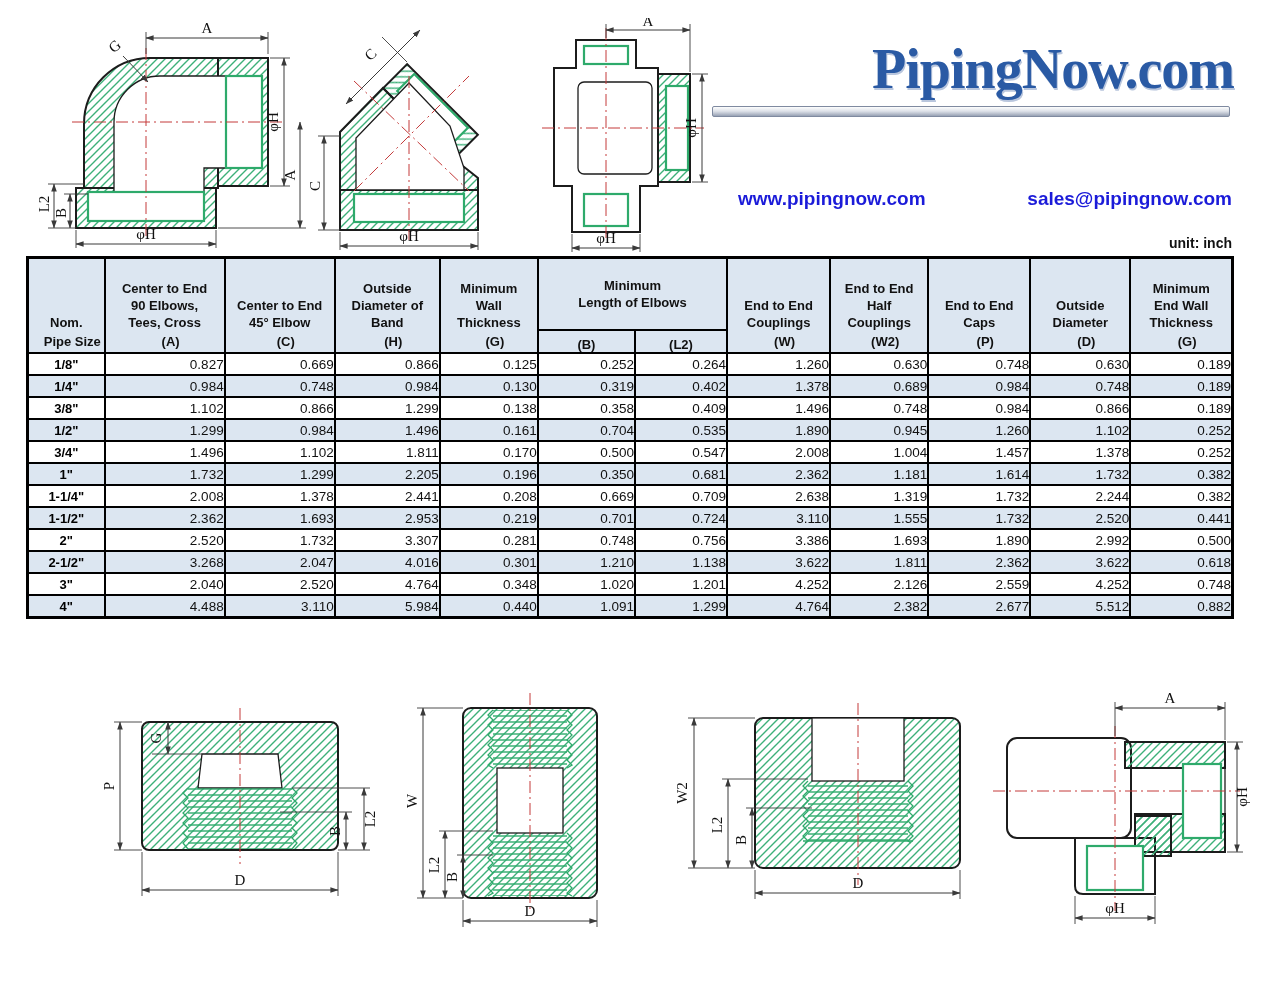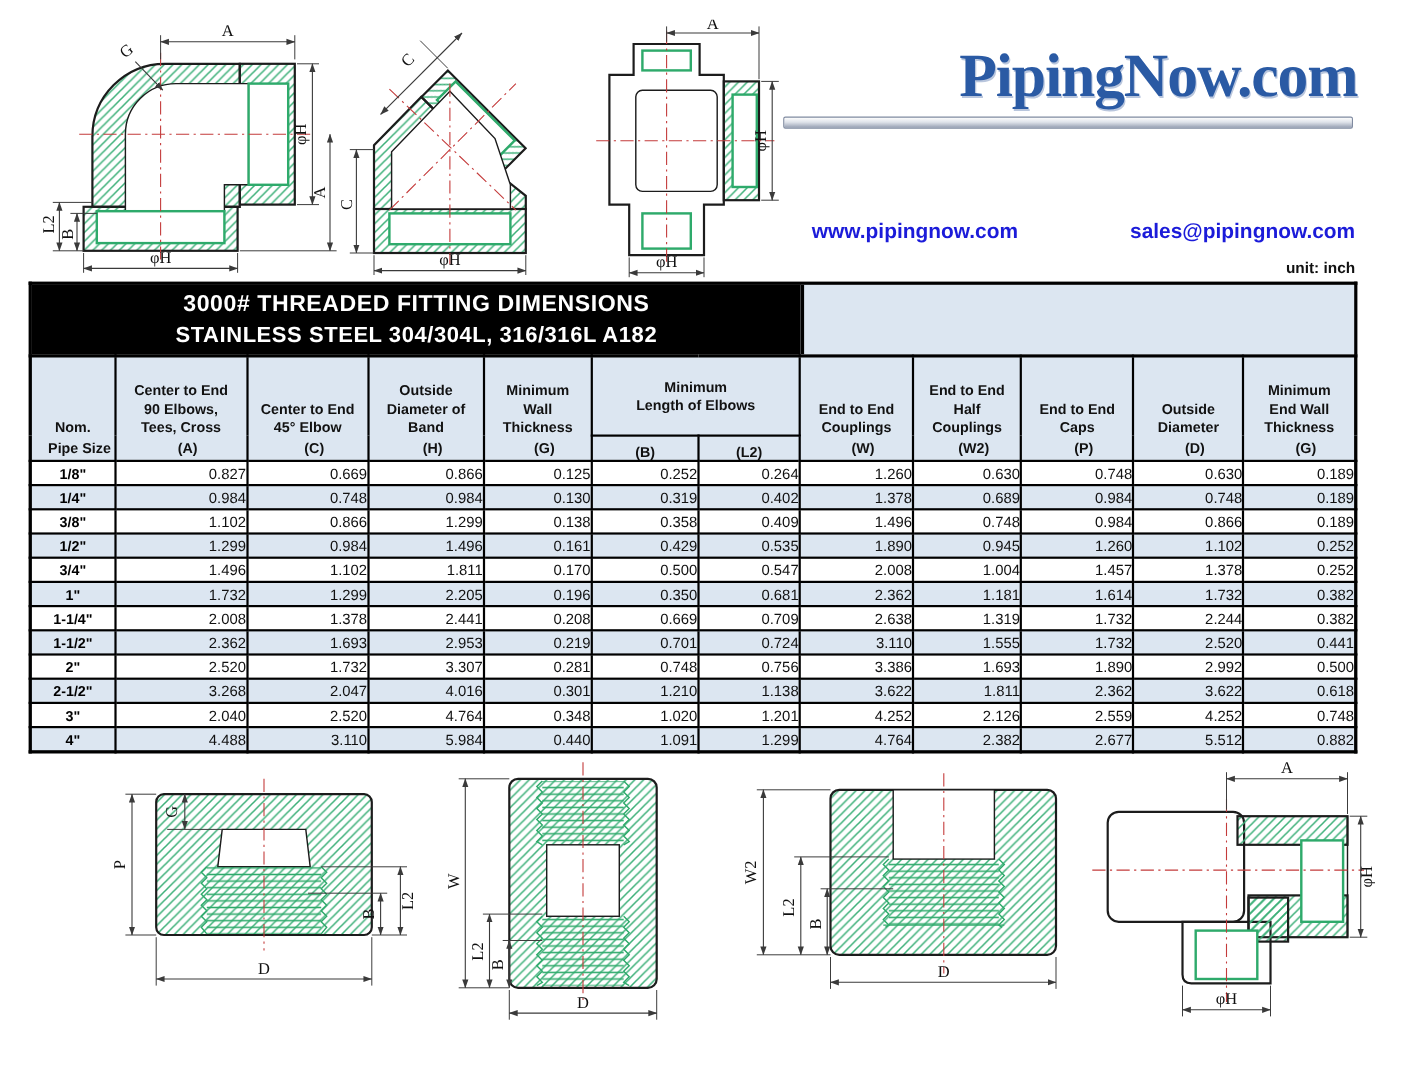--- a/index.html
+++ b/index.html
@@ -5,21 +5,21 @@
   html,body{margin:0;padding:0;background:#fff;}
   .page{position:relative;width:1280px;height:989px;background:#ffffff;overflow:hidden;
         font-family:"Liberation Sans",sans-serif;}
   
   .logo{position:absolute;left:710px;top:38px;width:524px;height:62px;
         font-family:"Liberation Serif",serif;font-weight:bold;font-size:56px;line-height:62px;
         letter-spacing:-1px;text-align:right;text-shadow:1px 2px 0 #b9c6dd;}
   .logo-bar{position:absolute;left:712px;top:106px;width:516px;height:9px;border-radius:2px;
         background:linear-gradient(180deg,#fdfdfd 0%,#dfe3ea 45%,#b9c0cd 75%,#97a1b4 100%);
         border:1px solid #7f8aa0;}
-  .links{position:absolute;left:738px;top:200px;width:494px;display:flex;justify-content:space-between;
+  .links{position:absolute;left:738px;top:188px;width:494px;display:flex;justify-content:space-between;
         font-weight:bold;font-size:19px;}
   .links span{cursor:pointer;}
   .unit{position:absolute;left:1032px;top:235px;width:200px;text-align:right;
         font-weight:bold;font-size:14px;color:#111;}
   
   .tblwrap{position:absolute;left:26px;top:256px;width:1208px;box-sizing:border-box;}
   .banner{display:flex;height:66px;border:3px solid #000;border-bottom:0;box-sizing:border-box;}
   .banner-left{width:699px;background:#000;color:#fff;display:flex;flex-direction:column;
         justify-content:center;align-items:center;gap:5px;}
   .banner-left .t1{font-size:21px;font-weight:bold;letter-spacing:.5px;}
@@ -163,27 +163,20 @@
 
   <div class="logo" style="color: rgb(42, 90, 164);">PipingNow.com</div>
   <div class="logo-bar"></div>
   <div class="links">
     <span style="color: rgb(27, 27, 217);">www.pipingnow.com</span>
     <span style="color: rgb(27, 27, 217);">sales@pipingnow.com</span>
   </div>
   <div class="unit">unit: inch</div>
 
   <div class="tblwrap">
-    <div class="banner">
-      <div class="banner-left">
-        <div class="t1">3000# THREADED FITTING DIMENSIONS</div>
-        <div class="t2">STAINLESS STEEL 304/304L, 316/316L  A182</div>
-      </div>
-      <div class="banner-right"></div>
-    </div>
     <table class="dims" id="dimtable">
         <colgroup>
           <col style="width: 77px;">
           <col style="width: 120px;">
           <col style="width: 110px;">
           <col style="width: 105px;">
           <col style="width: 98px;">
           <col style="width: 97px;">
           <col style="width: 92px;">
           <col style="width: 103px;">
@@ -342,21 +335,21 @@
             <td>0.984</td>
             <td>0.866</td>
             <td>0.189</td>
           </tr>
           <tr class="alt">
             <th>1/2"</th>
             <td>1.299</td>
             <td>0.984</td>
             <td>1.496</td>
             <td>0.161</td>
-            <td>0.429</td>
+            <td>0.704</td>
             <td>0.535</td>
             <td>1.890</td>
             <td>0.945</td>
             <td>1.260</td>
             <td>1.102</td>
             <td>0.252</td>
           </tr>
           <tr>
             <th>3/4"</th>
             <td>1.496</td>

